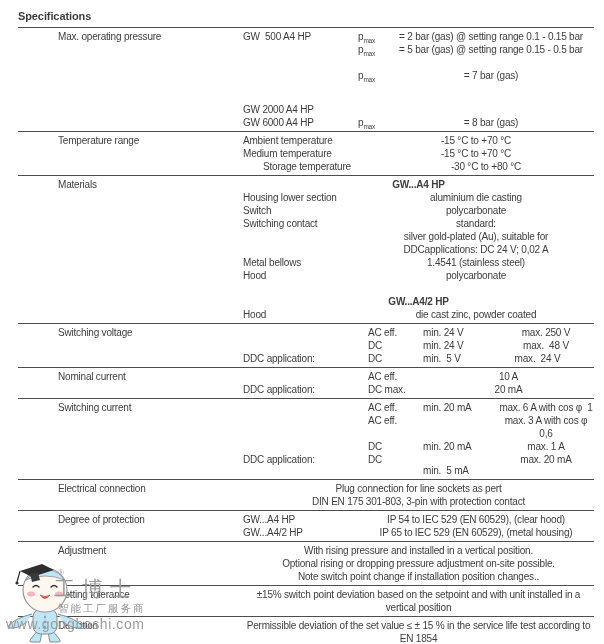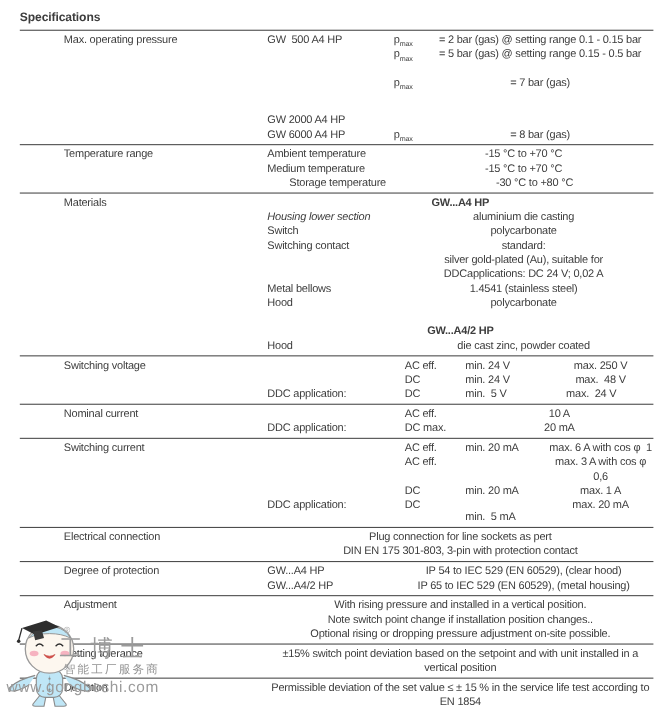--- a/index.html
+++ b/index.html
@@ -87,21 +87,21 @@
           <div class="row-content">
             <div class="spec-line"><span class="spec-cell fixed" style="width: 115px;">Ambient temperature</span><span class="spec-cell flex">-15 °C to +70 °C</span></div>
             <div class="spec-line"><span class="spec-cell fixed" style="width: 115px;">Medium temperature</span><span class="spec-cell flex">-15 °C to +70 °C</span></div>
             <div class="spec-line"><span class="spec-cell fixed" style="width: 115px; margin-left: 20px;">Storage temperature</span><span class="spec-cell flex">-30 °C to +80 °C</span></div>
           </div>
         </div>
         <div class="spec-row">
           <div class="row-label">Materials</div>
           <div class="row-content">
             <div class="spec-line"><span class="spec-cell flex bold">GW...A4 HP</span></div>
-            <div class="spec-line"><span class="spec-cell fixed" style="width: 115px; font-style: italic;">Housing lower section</span><span class="spec-cell flex">aluminium die casting</span></div>
+            <div class="spec-line"><span class="spec-cell fixed" style="width: 115px;">Housing lower section</span><span class="spec-cell flex">aluminium die casting</span></div>
             <div class="spec-line"><span class="spec-cell fixed" style="width: 115px;">Switch</span><span class="spec-cell flex">polycarbonate</span></div>
             <div class="spec-line"><span class="spec-cell fixed" style="width: 115px;">Switching contact</span><span class="spec-cell flex">standard:</span></div>
             <div class="spec-line"><span class="spec-cell fixed" style="width: 115px;"></span><span class="spec-cell flex">silver gold-plated (Au), suitable for</span></div>
             <div class="spec-line"><span class="spec-cell fixed" style="width: 115px;"></span><span class="spec-cell flex">DDCapplications: DC 24 V; 0,02 A</span></div>
             <div class="spec-line"><span class="spec-cell fixed" style="width: 115px;">Metal bellows</span><span class="spec-cell flex">1.4541 (stainless steel)</span></div>
             <div class="spec-line"><span class="spec-cell fixed" style="width: 115px;">Hood</span><span class="spec-cell flex">polycarbonate</span></div>
             <div class="spec-line blank-line"></div>
             <div class="spec-line"><span class="spec-cell flex bold">GW...A4/2 HP</span></div>
             <div class="spec-line"><span class="spec-cell fixed" style="width: 115px;">Hood</span><span class="spec-cell flex">die cast zinc, powder coated</span></div>
           </div>
@@ -141,22 +141,22 @@
           <div class="row-label">Degree of protection</div>
           <div class="row-content">
             <div class="spec-line"><span class="spec-cell fixed" style="width: 115px;">GW...A4 HP</span><span class="spec-cell flex">IP 54 to IEC 529 (EN 60529), (clear hood)</span></div>
             <div class="spec-line"><span class="spec-cell fixed" style="width: 115px;">GW...A4/2 HP</span><span class="spec-cell flex">IP 65 to IEC 529 (EN 60529), (metal housing)</span></div>
           </div>
         </div>
         <div class="spec-row">
           <div class="row-label">Adjustment</div>
           <div class="row-content">
             <div class="spec-line"><span class="spec-cell flex">With rising pressure and installed in a vertical position.</span></div>
+            <div class="spec-line"><span class="spec-cell flex">Optional rising or dropping pressure adjustment on-site possible.</span></div>
             <div class="spec-line"><span class="spec-cell flex">Note switch point change if installation position changes..</span></div>
-            <div class="spec-line"><span class="spec-cell flex">Optional rising or dropping pressure adjustment on-site possible.</span></div>
           </div>
         </div>
         <div class="spec-row">
           <div class="row-label">Setting tolerance</div>
           <div class="row-content">
             <div class="spec-line"><span class="spec-cell flex">±15% switch point deviation based on the setpoint and with unit installed in a vertical position</span></div>
           </div>
         </div>
         <div class="spec-row">
           <div class="row-label">Deviation</div>

